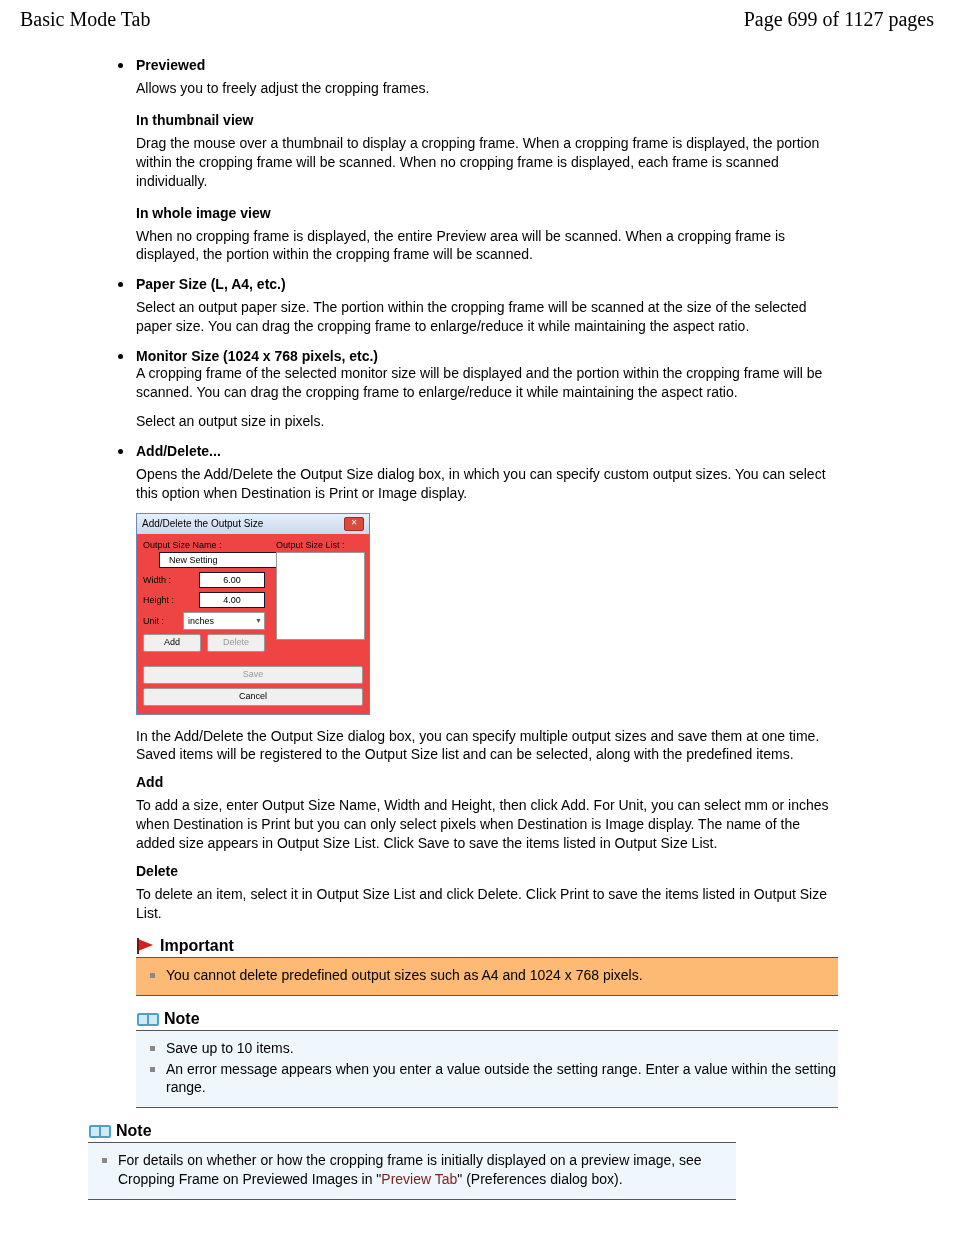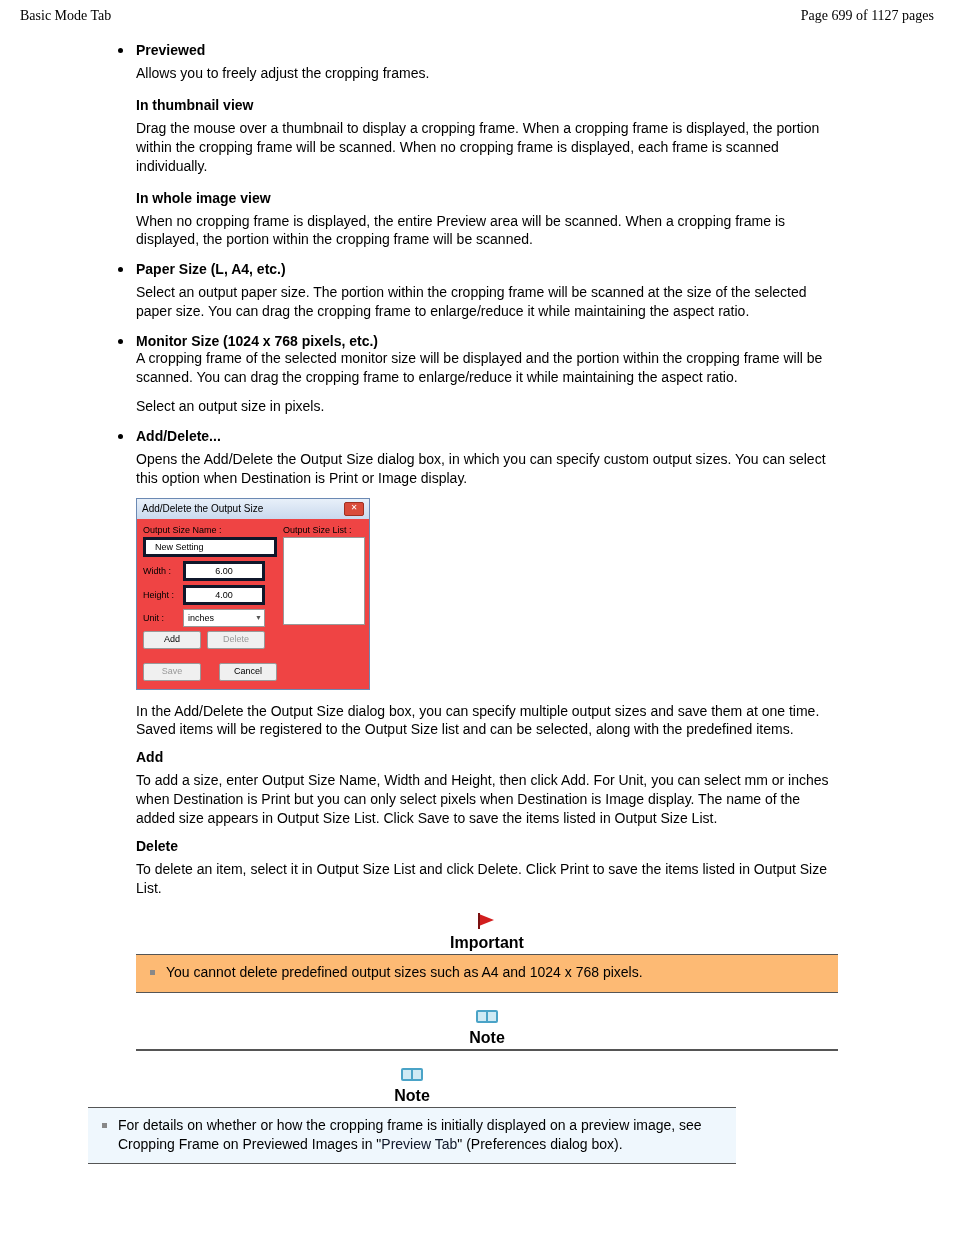--- a/index.html
+++ b/index.html
@@ -12,22 +12,22 @@
   }
   .page {
     width: 914px;
     margin: 0 auto;
     padding: 8px 20px 40px 20px;
   }
   .header-row {
     display: flex;
     justify-content: space-between;
     font-family: Georgia, 'Times New Roman', serif;
-    font-size: 14px;
-    margin-bottom: 18px;
+    font-size: 20px;
+    margin-bottom: 26px;
   }
   .content {
     padding-left: 98px;
     padding-right: 0;
     width: 720px;
   }
   ul.bullets {
     list-style: none;
     margin: 0;
     padding: 0;
@@ -62,21 +62,20 @@
   .callout {
     margin-top: 14px;
     border-bottom: 1px solid #555;
   }
   .callout-head {
     border-bottom: 1px solid #555;
     display: flex;
     align-items: center;
     gap: 4px;
     padding-bottom: 2px;
-    flex-direction: column;
   }
   .callout-head .title {
     font-weight: bold;
     font-size: 16px;
   }
   .callout-body {
     padding: 6px 0 8px 0;
   }
   .callout-body.pink {
     background: #fdba74;
@@ -101,21 +100,21 @@
     left: 14px;
     top: 7px;
     width: 5px;
     height: 5px;
     background: #888;
   }
   .icon-flag svg, .icon-book svg {
     display: block;
   }
   .link {
-    color: #0f172a;
+    color: #7f1d1d;
   }
   
   .dialog {
     width: 232px;
     border: 1px solid #6b89b3;
     font-size: 10px;
     background: #ef4444;
     margin: 8px 0 12px 0;
   }
   .dialog-title {
@@ -133,21 +132,21 @@
     border: 1px solid #a03020;
     border-radius: 2px;
     color: #fff;
     font-size: 8px;
     line-height: 10px;
     text-align: center;
   }
   .dialog-body {
     display: flex;
     padding: 6px;
-    gap: 18px;
+    gap: 11px;
   }
   .dialog-left {
     flex: 0 0 110px;
   }
   .dialog-right {
     flex: 1;
   }
   .dlg-row {
     display: flex;
     align-items: center;
@@ -156,27 +155,28 @@
   }
   .dlg-label {
     width: 36px;
     font-size: 9px;
   }
   .dlg-label-full {
     font-size: 9px;
     margin-bottom: 2px;
   }
   .dlg-input {
-    border: 3px solid #0f172a;
+    border: 1px solid #0f172a;
     background: #fff;
     height: 14px;
     font-size: 9px;
     padding: 0 3px;
     flex: 1;
     min-width: 0;
+    margin-left: 16px;
   }
   .dlg-input.name {
     width: 100%;
     text-indent: 6px;
   }
   .dlg-select {
     border: 1px solid #999;
     background: #fff;
     height: 16px;
     font-size: 9px;
@@ -205,23 +205,24 @@
     color: #999;
   }
   .dlg-listbox {
     border: 1px solid #999;
     background: #fff;
     height: 86px;
     width: 100%;
   }
   .dialog-footer {
     display: flex;
-    justify-content: flex-start;
-    gap: 18px;
+    justify-content: flex-end;
+    gap: 4px;
     padding: 4px 6px 8px 6px;
+    flex-direction: column;
   }
   .note-outer-wrap {
     padding-left: 68px;
     padding-right: 0;
     width: 648px;
   }
 </style>
 </head>
 <body>
 
@@ -324,20 +325,26 @@
           <div class="callout-head">
             <span class="icon-book">
               <svg width="24" height="18">
                   <rect x="1" y="3" width="22" height="13" rx="2" fill="#4aa3c7"></rect>
                   <rect x="3" y="5" width="8" height="9" fill="#cfeaf4"></rect>
                   <rect x="13" y="5" width="8" height="9" fill="#cfeaf4"></rect>
                 </svg>
             </span>
             <span class="title">Note</span>
           </div>
+          <div class="callout-body blue">
+            <ul class="callout-list">
+              <li>Save up to 10 items.</li>
+              <li>An error message appears when you enter a value outside the setting range. Enter a value within the setting range.</li>
+            </ul>
+          </div>
         </div>
       </li>
     </ul>
   </div>
 
   <div class="note-outer-wrap">
     <div class="callout">
       <div class="callout-head">
         <span class="icon-book">
           <svg width="24" height="18">

